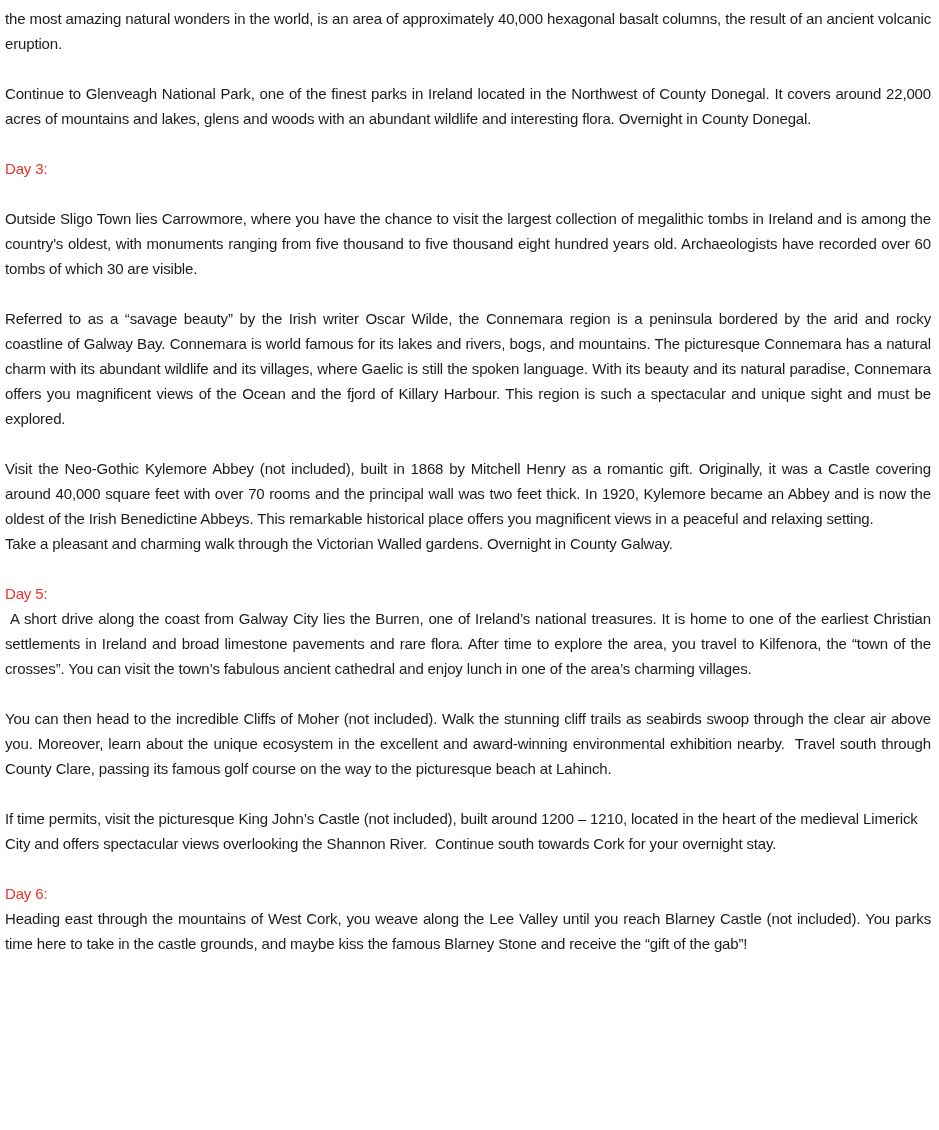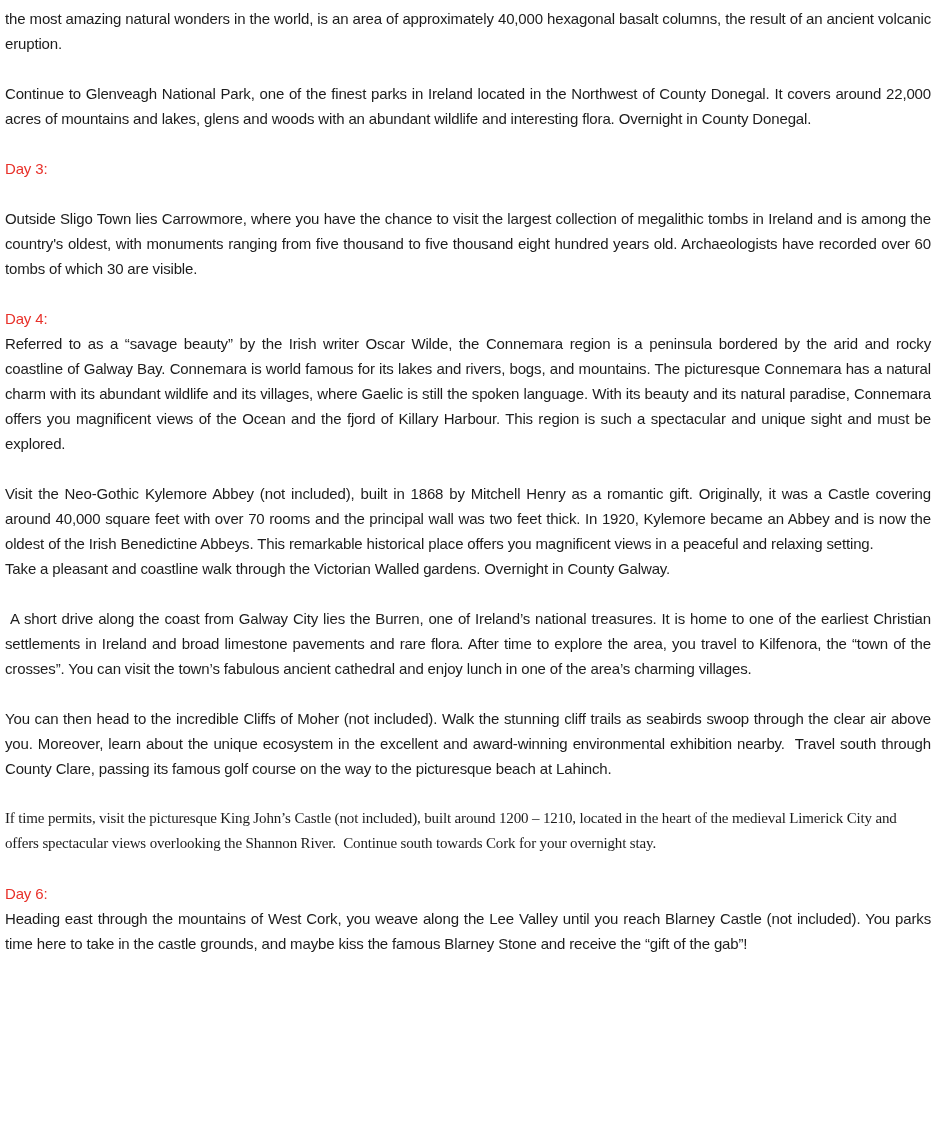--- a/index.html
+++ b/index.html
@@ -29,44 +29,43 @@
     color: var(--text-color);
     text-align: justify;
     text-align-last: left;
   }
   .block.heading {
     color: var(--heading-color);
     text-align: right;
   }
   .block.left {
     text-align: left;
-    font-family: Liberation Serif, serif;
   }
   .block.blank {
     min-height: 25px;
   }
 </style>
 </head>
 <body>
 
 <main class="doc">
     <p class="block paragraph">the most amazing natural wonders in the world, is an area of approximately 40,000 hexagonal basalt columns, the result of an ancient volcanic eruption.</p>
     <p class="block blank">&nbsp;</p>
     <p class="block paragraph">Continue to Glenveagh National Park, one of the finest parks in Ireland located in the Northwest of County Donegal. It covers around 22,000 acres of mountains and lakes, glens and woods with an abundant wildlife and interesting flora. Overnight in County Donegal.</p>
     <p class="block blank">&nbsp;</p>
     <p class="block heading">Day 3:</p>
     <p class="block blank">&nbsp;</p>
     <p class="block paragraph">Outside Sligo Town lies Carrowmore, where you have the chance to visit the largest collection of megalithic tombs in Ireland and is among the country's oldest, with monuments ranging from five thousand to five thousand eight hundred years old. Archaeologists have recorded over 60 tombs of which 30 are visible.</p>
     <p class="block blank">&nbsp;</p>
-    <p class="block heading">Day 4:</p>
     <p class="block paragraph">Referred to as a “savage beauty” by the Irish writer Oscar Wilde, the Connemara region is a peninsula bordered by the arid and rocky coastline of Galway Bay. Connemara is world famous for its lakes and rivers, bogs, and mountains. The picturesque Connemara has a natural charm with its abundant wildlife and its villages, where Gaelic is still the spoken language. With its beauty and its natural paradise, Connemara offers you magnificent views of the Ocean and the fjord of Killary Harbour. This region is such a spectacular and unique sight and must be explored.</p>
     <p class="block blank">&nbsp;</p>
     <p class="block paragraph">Visit the Neo-Gothic Kylemore Abbey (not included), built in 1868 by Mitchell Henry as a romantic gift. Originally, it was a Castle covering around 40,000 square feet with over 70 rooms and the principal wall was two feet thick. In 1920, Kylemore became an Abbey and is now the oldest of the Irish Benedictine Abbeys. This remarkable historical place offers you magnificent views in a peaceful and relaxing setting.</p>
-    <p class="block paragraph">Take a pleasant and coastline walk through the Victorian Walled gardens. Overnight in County Galway.</p>
+    <p class="block paragraph">Take a pleasant and charming walk through the Victorian Walled gardens. Overnight in County Galway.</p>
     <p class="block blank">&nbsp;</p>
+    <p class="block heading">Day 5:</p>
     <p class="block paragraph">&nbsp;A short drive along the coast from Galway City lies the Burren, one of Ireland’s national treasures. It is home to one of the earliest Christian settlements in Ireland and broad limestone pavements and rare flora. After time to explore the area, you travel to Kilfenora, the “town of the crosses”. You can visit the town’s fabulous ancient cathedral and enjoy lunch in one of the area’s charming villages.</p>
     <p class="block blank">&nbsp;</p>
     <p class="block paragraph">You can then head to the incredible Cliffs of Moher (not included). Walk the stunning cliff trails as seabirds swoop through the clear air above you. Moreover, learn about the unique ecosystem in the excellent and award-winning environmental exhibition nearby.&nbsp; Travel south through County Clare, passing its famous golf course on the way to the picturesque beach at Lahinch.</p>
     <p class="block blank">&nbsp;</p>
     <p class="block paragraph left">If time permits, visit the picturesque King John’s Castle (not included), built around 1200 – 1210, located in the heart of the medieval Limerick City and offers spectacular views overlooking the Shannon River.&nbsp; Continue south towards Cork for your overnight stay.</p>
     <p class="block blank">&nbsp;</p>
     <p class="block heading">Day 6:</p>
     <p class="block paragraph">Heading east through the mountains of West Cork, you weave along the Lee Valley until you reach Blarney Castle (not included). You parks time here to take in the castle grounds, and maybe kiss the famous Blarney Stone and receive the “gift of the gab”!</p>
   </main>
 

